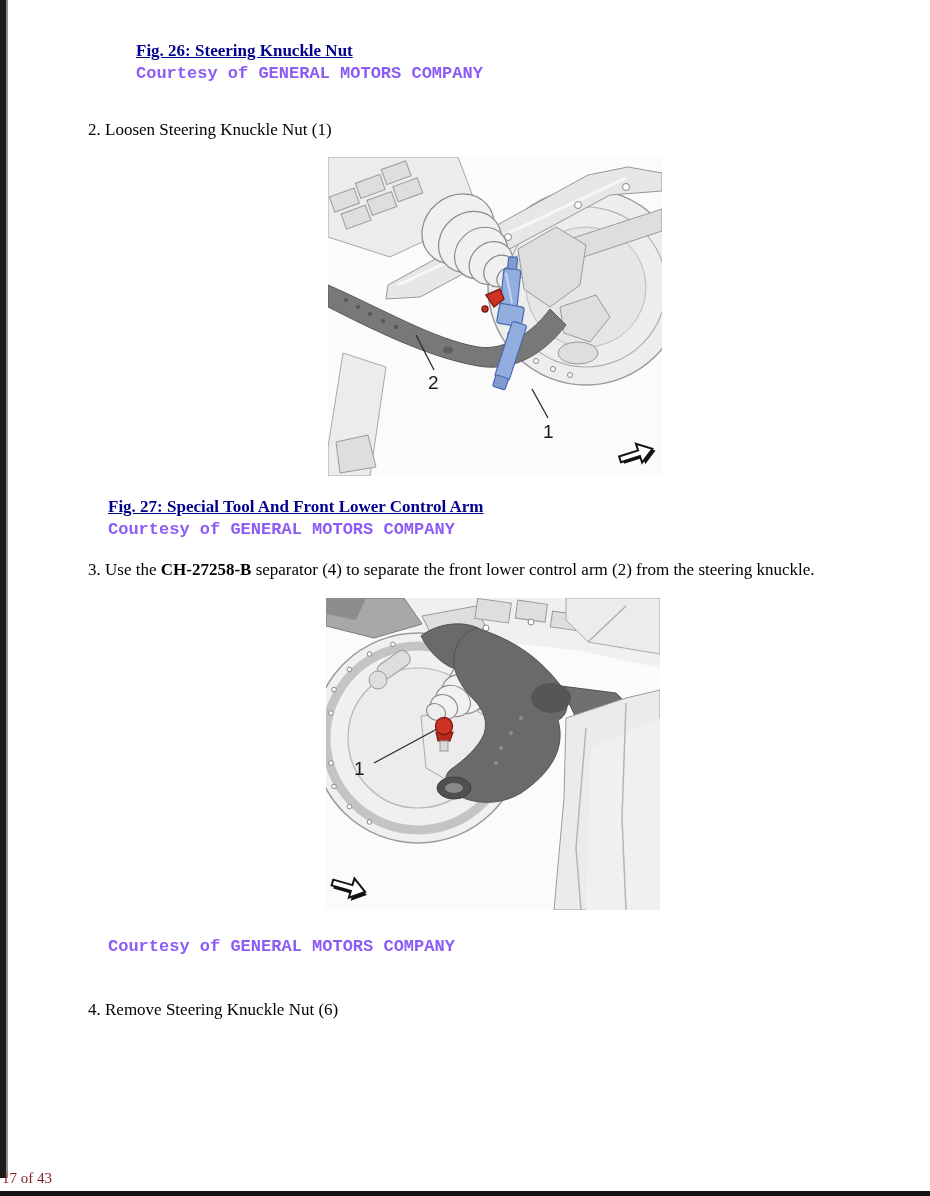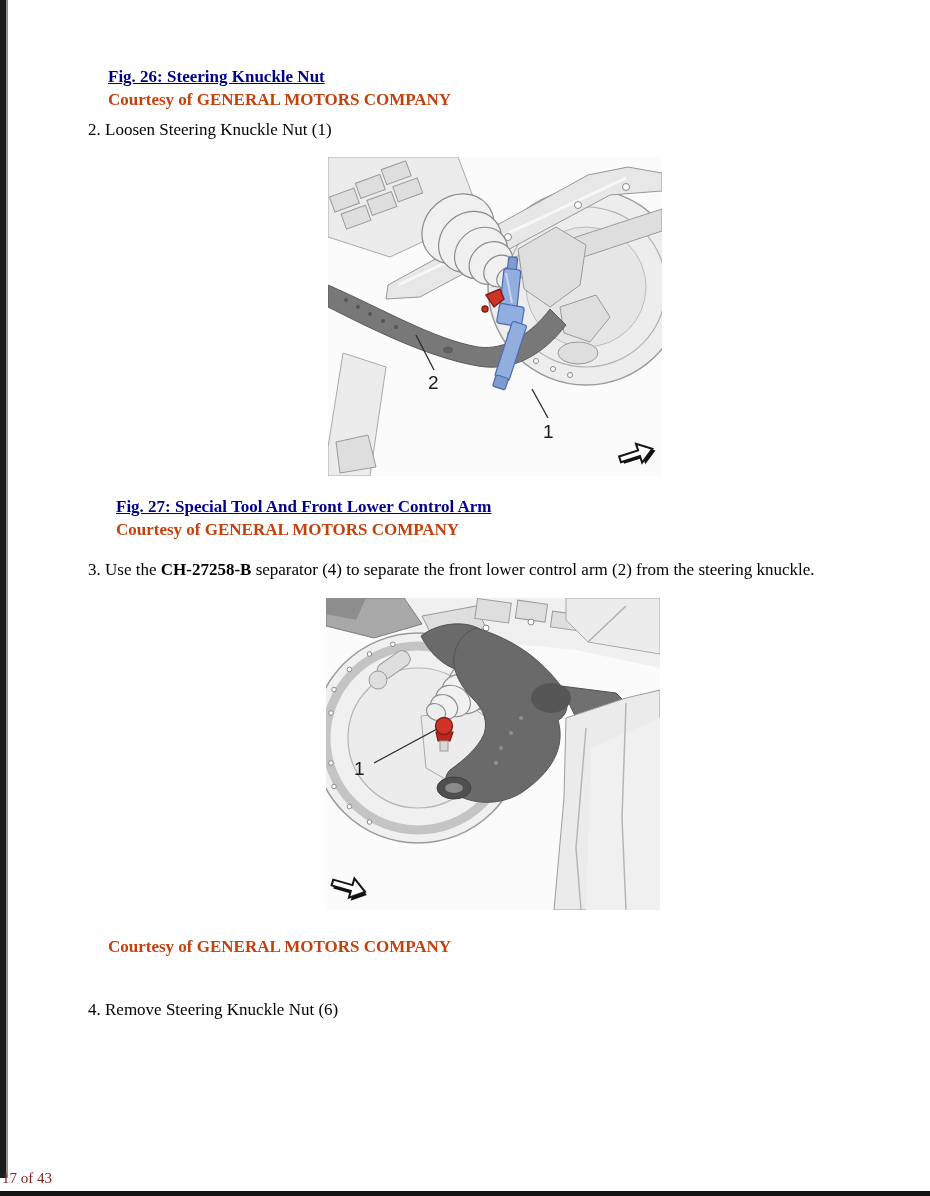--- a/index.html
+++ b/index.html
@@ -7,21 +7,21 @@
     width:930px;height:1196px;position:relative;background:#ffffff;
     font-family:"Liberation Serif","DejaVu Serif",serif;color:#000;
     overflow:hidden;
   }
   .left-strip{position:absolute;left:0;top:0;width:6px;height:1178px;
     background:#1b1b1b;border-right:2px solid #8f8f8f;}
   .bottom-bar{position:absolute;left:0;top:1191px;width:930px;height:5px;background:#141414;}
   .page-indicator{position:absolute;left:2px;top:1170px;font-size:15px;color:#7f1d1d;}
   .caption-block{position:absolute;left:108px;line-height:23px;font-size:17px;}
   .fig-link{font-weight:bold;text-decoration:underline;color:var(--link-blue,#00008B);cursor:pointer;}
-  .courtesy{font-weight:bold;color:#c2410c;}
+  .courtesy{font-weight:bold;color:#8b5cf6;font-family:Liberation Mono, monospace;}
   .step{position:absolute;left:88px;font-size:17px;line-height:22px;white-space:nowrap;}
   .bold{font-weight:bold;}
   .figure{position:absolute;background:#fcfcfc;}
   svg{display:block;}
   .lt{fill:#e7e7e7;stroke:#979797;stroke-width:1;}
   .lt2{fill:#dedede;stroke:#9a9a9a;stroke-width:1;}
   .lt3{fill:#ececec;stroke:#a8a8a8;stroke-width:1;}
   .dk{fill:#787878;stroke:#5a5a5a;stroke-width:1;}
   .dk2{fill:#6a6a6a;stroke:#525252;stroke-width:1;}
   .tool-fill{fill:var(--tool-blue,#92AEDE);stroke:#4a6ab0;stroke-width:1.2;}
@@ -34,21 +34,21 @@
   .arrow-shadow{fill:#111111;}
   .arrow-main{fill:#ffffff;stroke:#141414;stroke-width:2;}
   .hole{fill:#555555;}
 </style>
 </head>
 <body>
 
 <div class="left-strip"></div>
 <div class="bottom-bar"></div>
 
-<div class="caption-block" style="top:65px;">
+<div class="caption-block" style="top:39px;margin-left:28px;">
   <div><a class="fig-link">Fig. 26: Steering Knuckle Nut</a></div>
   <div class="courtesy">Courtesy of GENERAL MOTORS COMPANY</div>
 </div>
 
 <div class="step" style="top:119px;text-align:right;">
   <span>2.</span>
   <span>Loosen Steering Knuckle Nut (1)</span>
 </div>
 
 <div class="figure" style="left:328px;top:157px;width:334px;height:319px;">
@@ -134,21 +134,21 @@
   <line class="leader" x1="204" y1="232" x2="220" y2="261"></line>
   <text class="callout" x="215" y="281">1</text>
 
   <g transform="translate(288,290) rotate(-18)">
     <path class="arrow-shadow" d="M2.5,12.5 L22.5,12.5 L22.5,5.5 L36.5,15.5 L22.5,25.5 L22.5,18.5 L2.5,18.5 Z"></path>
     <path class="arrow-main" d="M0,10 L20,10 L20,3 L34,13 L20,23 L20,16 L0,16 Z"></path>
   </g>
 </svg>
 </div>
 
-<div class="caption-block" style="top:495px;margin-left:8px;">
+<div class="caption-block" style="top:495px;">
   <div><a class="fig-link">Fig. 27: Special Tool And Front Lower Control Arm</a></div>
   <div class="courtesy">Courtesy of GENERAL MOTORS COMPANY</div>
 </div>
 
 <div class="step" style="top:559px;">
   <span>3.</span>
   <span>Use the </span><span class="bold">CH-27258-B</span><span> separator (4) to separate the front lower control arm (2) from the steering knuckle.</span>
 </div>
 
 <div class="figure" style="left:326px;top:598px;width:334px;height:312px;">

